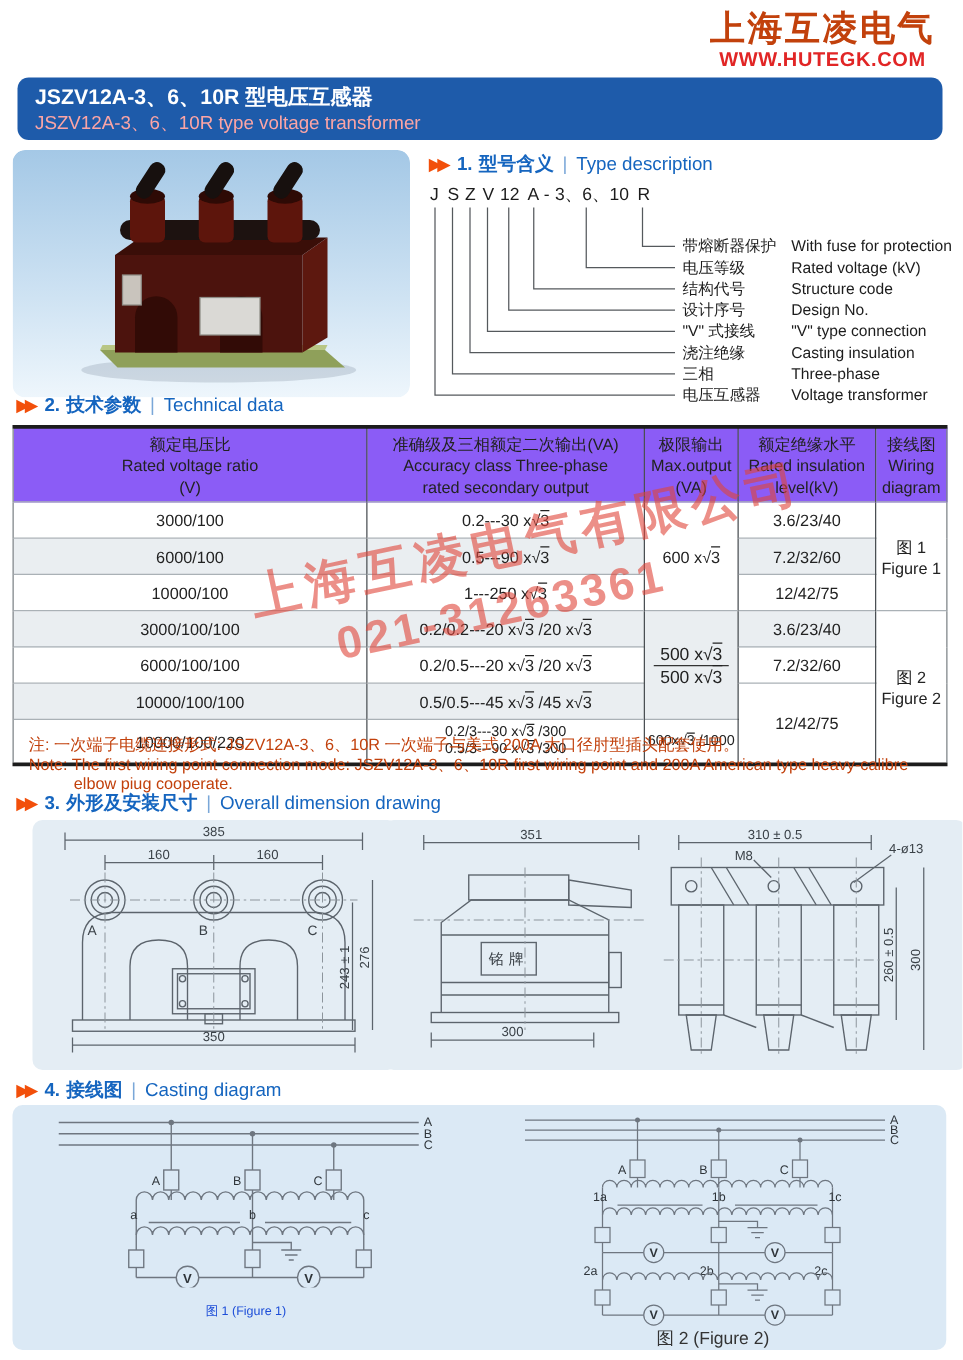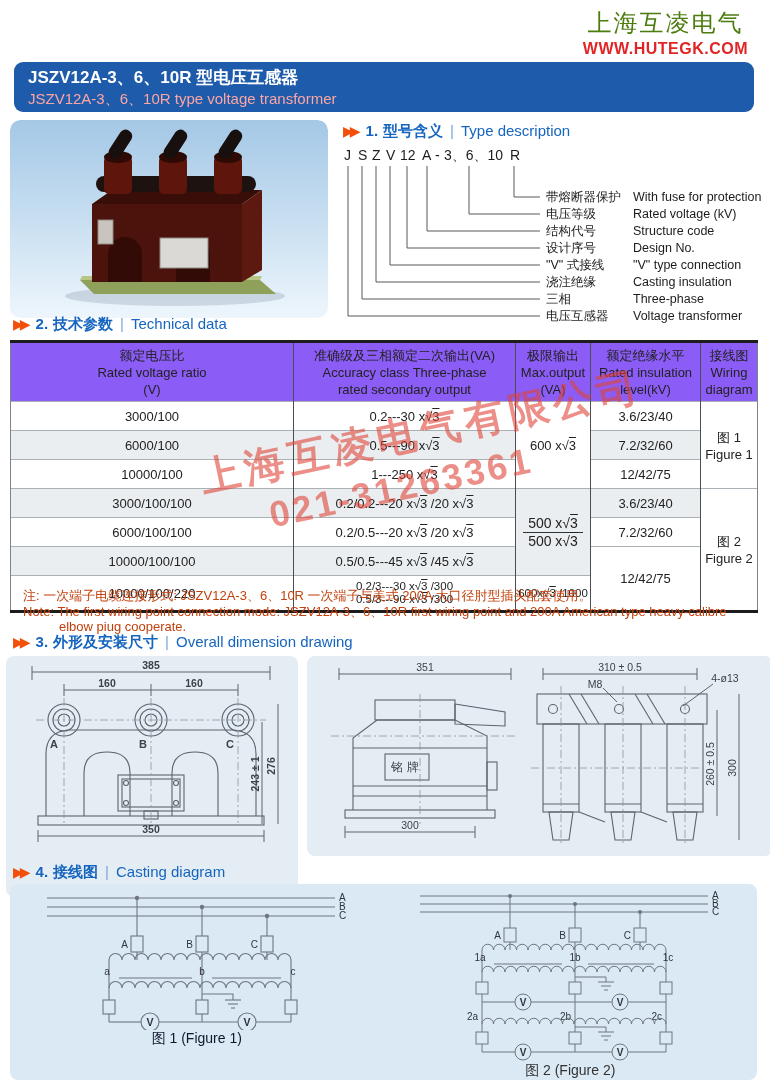--- a/index.html
+++ b/index.html
@@ -2,21 +2,21 @@
 <html><head>
 <meta charset="utf-8">
 <style>
   html,body{margin:0;padding:0;background:#fff;}
   #page{position:relative;width:770px;height:1088px;background:#fff;overflow:hidden;
         font-family:"Liberation Sans","DejaVu Sans",sans-serif;color:#222;}
   .abs{position:absolute;}
 
   
   .logo{position:absolute;top:8px;right:22px;text-align:center;}
-  .logo-cn{font-size:24px;font-weight:400;color:#4d7c0f;letter-spacing:2px;line-height:30px;}
+  .logo-cn{font-size:28px;font-weight:700;color:#c2410c;letter-spacing:2px;line-height:30px;}
   .logo-web{font-size:16px;font-weight:bold;color:#e12525;letter-spacing:.5px;margin-top:2px;}
 
   
   .titlebar{position:absolute;left:14px;top:62px;width:740px;height:50px;background:#1e5baa;
             border-radius:9px;padding:5px 0 12px 14px;box-sizing:border-box;}
   .t-cn{color:#fff;font-size:17px;font-weight:bold;line-height:22px;}
   .t-en{color:#fca5a5;font-size:15px;line-height:20px;}
 
   
   .sec-head{position:absolute;display:flex;align-items:baseline;font-size:15px;color:#1565bf;white-space:nowrap;}
@@ -51,21 +51,21 @@
 
   
   .note{position:absolute;left:23px;top:588px;width:748px;font-size:13px;line-height:15.5px;color:#c2410c;}
   .note .ind{padding-left:36px;}
 
   
   .dim-panel{position:absolute;top:656px;background:#e4edf4;border-radius:8px;}
   .wir-panel{position:absolute;left:10px;top:884px;width:747px;height:196px;background:#dbe9f5;
              border-radius:8px;display:flex;}
   .wir-half{width:50%;display:flex;flex-direction:column;align-items:center;}
-  .wir-cap{font-size:14px;color:#0f172a;margin-top:0;}
+  .wir-cap{font-size:10px;color:#1d4ed8;margin-top:12px;}
   .wir-cap2{font-size:14px;color:#333;margin-top:0px;}
 
   
   .watermark{position:absolute;left:195px;top:452px;transform:rotate(-12deg);transform-origin:left top;
              color:rgba(224,68,56,.6);font-weight:bold;pointer-events:none;z-index:6;white-space:nowrap;}
   .wm1{font-size:40px;letter-spacing:5px;}
   .wm2{font-size:36px;letter-spacing:3px;margin:2px 0 0 60px;}
 
   
   svg text{font-family:"Liberation Sans","DejaVu Sans",sans-serif;}
@@ -288,21 +288,21 @@
   </div>
 
   <div class="sec-head" style="left:13px;top:633px;">
     <span class="arr">▶▶</span>
     <span class="sec-no">3.</span>
     <span class="sec-cn">外形及安装尺寸</span>
     <span class="sec-sep">|</span>
     <span class="sec-en">Overall dimension drawing</span>
   </div>
 
-  <div class="dim-panel" style="left:6px;width:292px;height:241px;font-weight:bold;">
+  <div class="dim-panel" style="left:26px;width:292px;height:200px;">
     <svg width="292" height="200" viewBox="0 0 292 200">
       <g stroke="#5c646c" stroke-width="1" fill="none">
         <line x1="26" y1="10" x2="26" y2="24"></line>
           <line x1="264" y1="10" x2="264" y2="24"></line>
         <line x1="26" y1="16" x2="264" y2="16"></line>
         <line x1="58" y1="28" x2="58" y2="40"></line>
           <line x1="145" y1="28" x2="145" y2="40"></line>
           <line x1="232" y1="28" x2="232" y2="40"></line>
         <line x1="58" y1="34" x2="232" y2="34"></line>
       </g>

